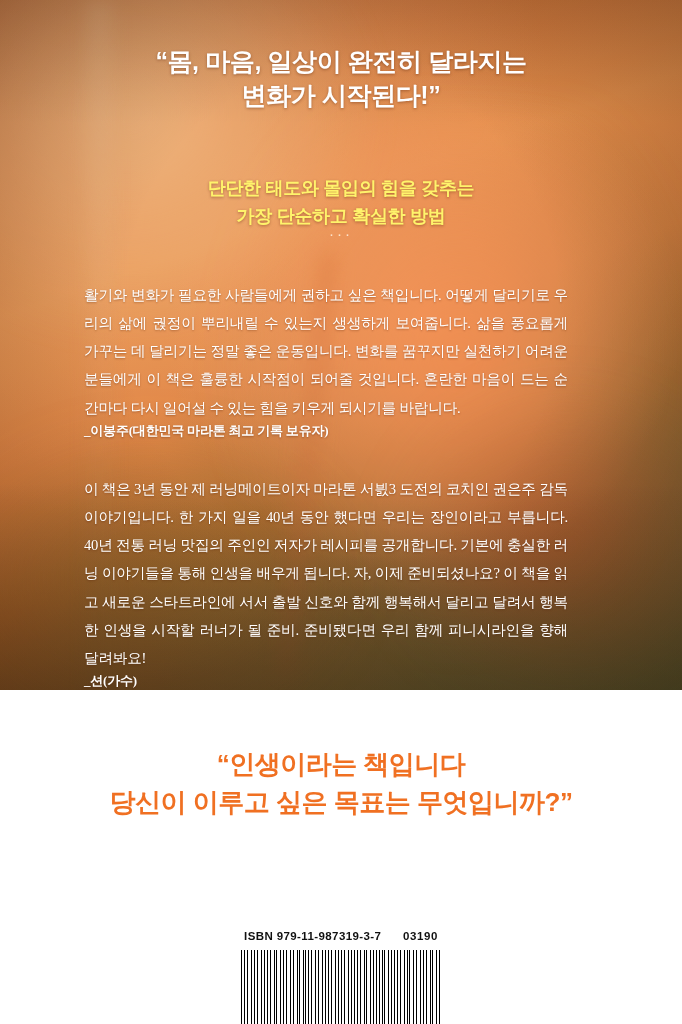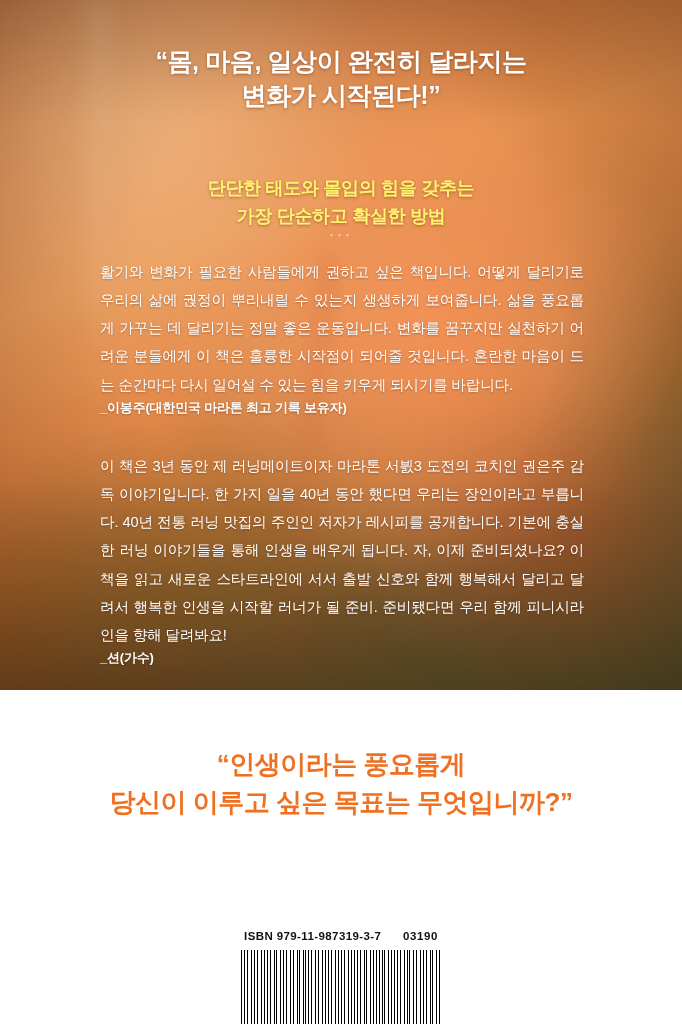--- a/index.html
+++ b/index.html
@@ -138,29 +138,30 @@
     text-align: center;
     color: #ffe9d2;
     font-size: 15px;
     letter-spacing: 3px;
     opacity: 0.95;
   }
 
   
   .blurb {
     position: absolute;
-    left: 100px;
+    left: 84px;
     width: 484px;
     color: #ffffff;
-    font-family: Liberation Sans, sans-serif;
+    font-family: Liberation Serif, serif;
     font-size: 14.6px;
     line-height: 1.93;
     text-align: justify;
     text-shadow: 0 1px 2px rgba(80,30,10,0.40);
     letter-spacing: -0.2px;
+    margin-top: 23px;
   }
   .blurb-1 { top: 258px; }
   .blurb-2 { top: 452px; }
 
   .blurb-sign {
     display: block;
     text-align: left;
     font-weight: bold;
     font-size: 13px;
     margin-top: -4px;
@@ -276,21 +277,21 @@
         <span>이 책은 3년 동안 제 러닝메이트이자 마라톤 서븴3 도전의 코치인 권은주 감독 이야기입니다. 한 가지 일을 40년 동안 했다면 우리는 장인이라고 부릅니다. 40년 전통 러닝 맛집의 주인인 저자가 레시피를 공개합니다. 기본에 충실한 러닝 이야기들을 통해 인생을 배우게 됩니다. 자, 이제 준비되셨나요? 이 책을 읽고 새로운 스타트라인에 서서 출발 신호와 함께 행복해서 달리고 달려서 행복한 인생을 시작할 러너가 될 준비. 준비됐다면 우리 함께 피니시라인을 향해 달려봐요!</span>
         <span class="blurb-sign">_션(가수)</span>
       </div>
 
     </div>
   </div>
 
   <div class="bottom-panel">
 
     <div class="closing">
-      <span class="cl-line">“인생이라는 풍요롭게</span>
+      <span class="cl-line">“인생이라는 책입니다</span>
       <span class="cl-line">당신이 이루고 싶은 목표는 무엇입니까?”</span>
     </div>
 
 
     <div class="isbn-row">
       <span>ISBN 979-11-987319-3-7</span>
       <span class="isbn-ext">03190</span>
     </div>
 
     <div class="barcode" id="barcode">

